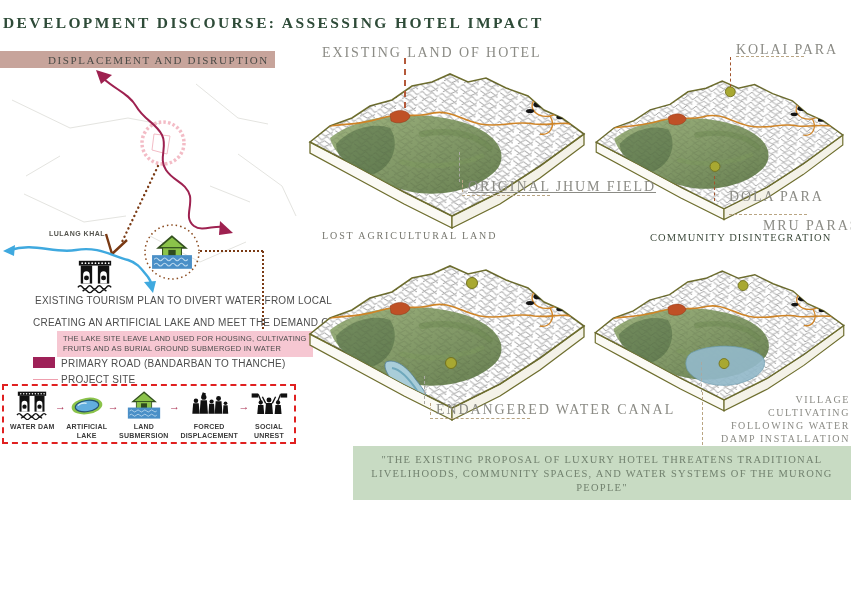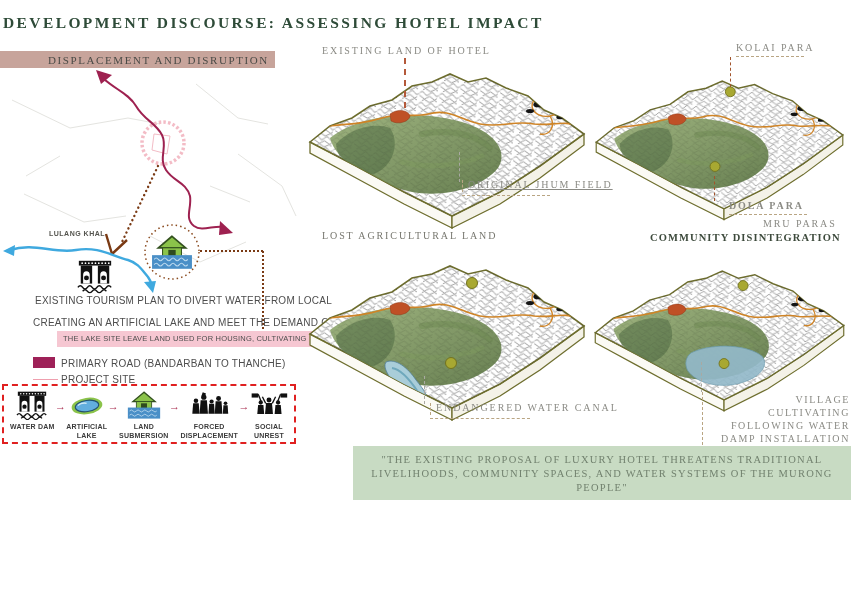--- a/index.html
+++ b/index.html
@@ -4,25 +4,25 @@
 <style>
   html,body{margin:0;padding:0;background:#fff;}
   #canvas{position:relative;width:851px;height:500px;background:#ffffff;overflow:hidden;
           font-family:"Liberation Sans",sans-serif;}
   .abs{position:absolute;}
   
   .title{font-family:"Liberation Serif",serif;font-size:15.5px;font-weight:bold;
          letter-spacing:2.4px;color:#2e4b38;white-space:nowrap;}
   .hdr{font-family:"Liberation Serif",serif;font-size:11px;letter-spacing:1.6px;
        color:#4a4a46;background:#c7a49b;padding:3px 6px 2px 3px;white-space:nowrap;}
-  .ann{font-family:"Liberation Serif",serif;font-size:10px;letter-spacing:1.9px;
+  .ann{font-family:"Liberation Serif",serif;font-size:14px;letter-spacing:1.9px;
        color:#8b8b85;white-space:nowrap;}
   .cap{font-family:"Liberation Serif",serif;font-size:10px;letter-spacing:1.9px;
        color:#77776f;white-space:nowrap;}
-  .cap-strong{font-family:"Liberation Serif",serif;font-size:10.5px;font-weight:bold;
+  .cap-strong{font-family:"Liberation Serif",serif;font-size:10.5px;font-weight:normal;
        letter-spacing:1.1px;color:#3d4a3c;white-space:nowrap;}
   .stxt{font-size:10px;color:#4d4d4d;letter-spacing:0.25px;line-height:11px;white-space:nowrap;}
   .note{background:#f6c7d2;padding:3px 6px;font-size:7.5px;color:#4d4d4d;line-height:10px;
         letter-spacing:0.2px;white-space:nowrap;}
   .river-lbl{font-size:7px;font-weight:bold;color:#55554f;letter-spacing:0.5px;white-space:nowrap;}
   
   .vdash-red{border-left:2px dashed #b4593a;width:0;}
   .vdash-brown{border-left:1px dashed #a2542c;width:0;}
   .vdash-gray{border-left:1px dashed #a9a9a2;width:0;}
   .udash-tan{border-top:1px dashed #b9a583;height:0;}
@@ -131,20 +131,21 @@
   <div class="abs dot-h" style="left:250px;top:340px;width:14px;"></div>
   <div class="abs browndot" style="left:243px;top:337px;"></div>
 
   <div class="abs stxt" style="left:35px;top:295px;">
     <div>EXISTING TOURISM PLAN TO DIVERT WATER FROM LOCAL</div>
   </div>
   <div class="abs stxt" style="left:33px;top:317px;">CREATING AN ARTIFICIAL LAKE AND MEET THE DEMAND OF A POWER PLANT</div>
 
   <div class="abs note" style="left:57px;top:331px;">
     <div>THE LAKE SITE LEAVE LAND USED FOR HOUSING, CULTIVATING</div>
+    <div>FRUITS AND AS BURIAL GROUND SUBMERGED IN WATER</div>
   </div>
 
   <div class="abs" style="left:33px;top:357px;width:22px;height:11px;background:#9e2158;"></div>
   <div class="abs stxt" style="left:61px;top:358px;">PRIMARY ROAD (BANDARBAN TO THANCHE)</div>
   <div class="abs" style="left:33px;top:379px;width:25px;border-top:1.5px solid #ef9fae;"></div>
   <div class="abs stxt" style="left:61px;top:374px;">PROJECT SITE</div>
 
   <div class="abs flowbox">
     <div class="fstep">
       <svg width="34" height="30" viewBox="0 0 40 36">
@@ -383,21 +384,21 @@
   <div class="abs vdash-gray" style="left:459px;top:152px;height:30px;"></div>
   <div class="abs vdash-tan" style="left:462px;top:180px;height:12px;"></div>
   <div class="abs ann" style="left:468px;top:179px;text-decoration:underline;">ORIGINAL JHUM FIELD</div>
   <div class="abs udash-tan" style="left:462px;top:195px;width:88px;"></div>
   <div class="abs cap" style="left:322px;top:230px;">LOST AGRICULTURAL LAND</div>
 
   <div class="abs ann" style="left:736px;top:42px;">KOLAI PARA</div>
   <div class="abs udash-tan" style="left:736px;top:56px;width:68px;"></div>
   <div class="abs vdash-brown" style="left:730px;top:57px;height:30px;"></div>
   <div class="abs vdash-brown" style="left:714px;top:176px;height:25px;"></div>
-  <div class="abs ann" style="left:729px;top:200px;font-weight:bold;">DOLA PARA</div>
+  <div class="abs ann" style="left:729px;top:189px;">DOLA PARA</div>
   <div class="abs udash-tan" style="left:729px;top:214px;width:78px;"></div>
   <div class="abs ann" style="left:763px;top:218px;">MRU PARAS</div>
   <div class="abs cap-strong" style="left:650px;top:232px;">COMMUNITY DISINTEGRATION</div>
 
   <div class="abs vdash-gray" style="left:424px;top:376px;height:28px;"></div>
   <div class="abs vdash-tan" style="left:430px;top:403px;height:12px;"></div>
   <div class="abs ann" style="left:436px;top:402px;">ENDANGERED WATER CANAL</div>
   <div class="abs udash-tan" style="left:430px;top:418px;width:100px;"></div>
 
   <div class="abs vdash-gray" style="left:701px;top:362px;height:30px;"></div>

